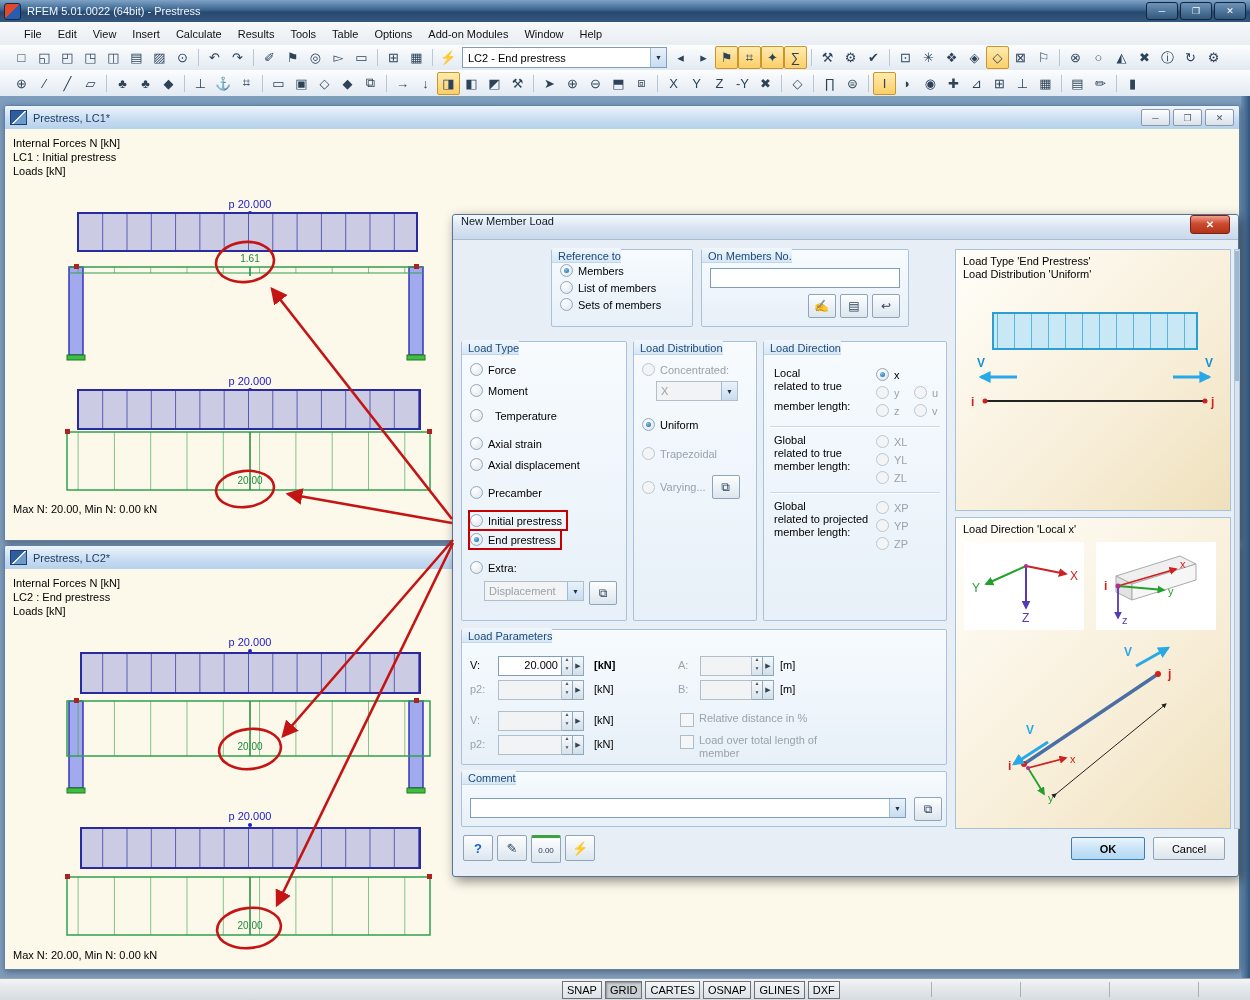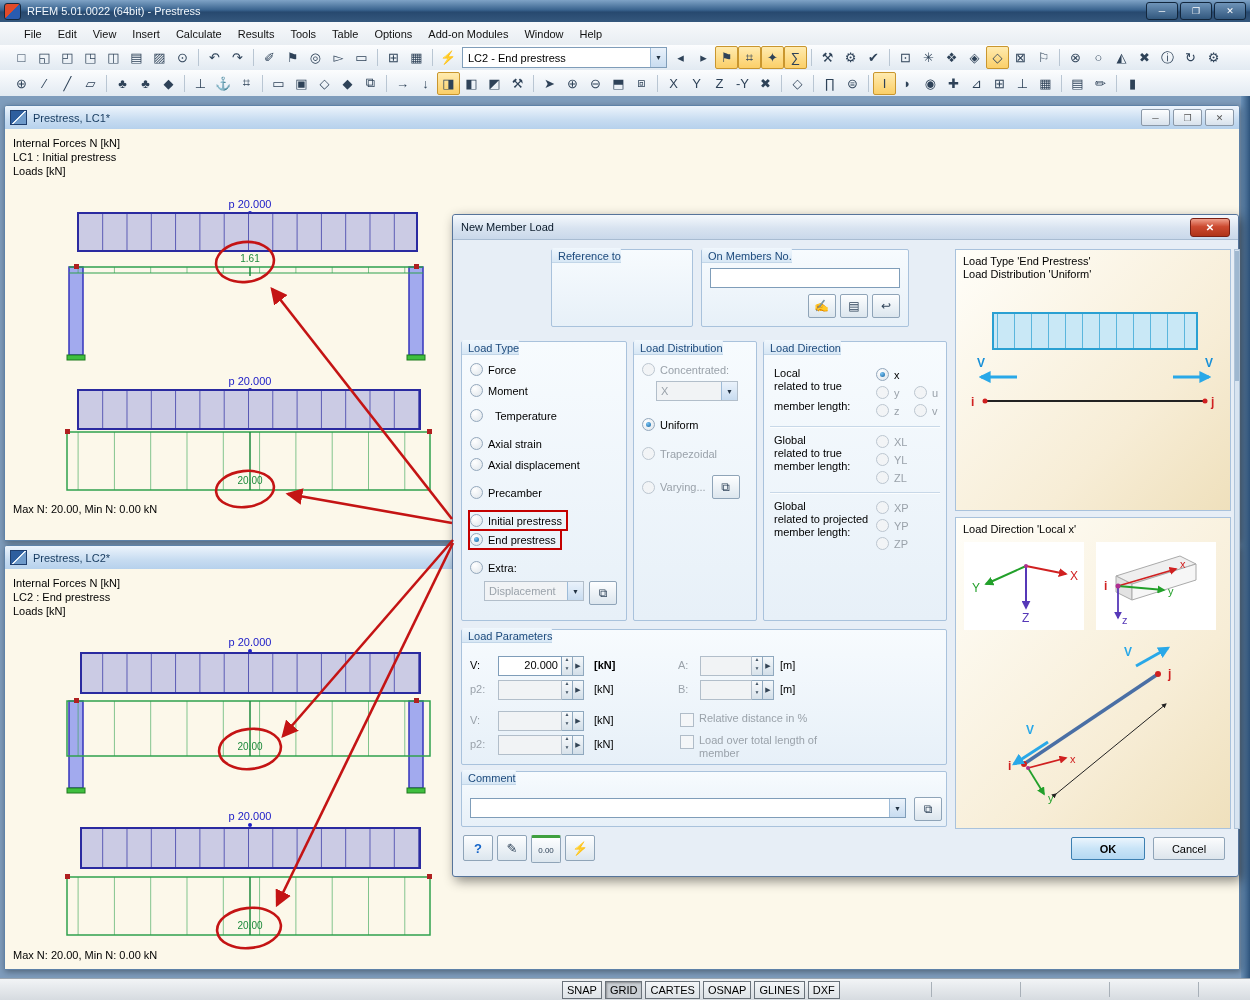--- a/index.html
+++ b/index.html
@@ -38,21 +38,21 @@
     background:linear-gradient(135deg,#2E5E9E 48%,#E8F0F8 48% 55%,#6E9ACA 55%);}
   .win-ctrl{margin-left:auto;display:flex;gap:3px;}
   .wc-btn{width:27px;height:15px;border:1px solid #8A98A8;border-radius:2px;color:#555;font-size:9px;
     background:linear-gradient(#FDFEFF,#D8E2EC);display:flex;align-items:center;justify-content:center;}
   .win-body{position:absolute;top:23px;left:0;right:0;bottom:0;background:#FCF8EA;overflow:hidden;}
   .win-info{position:absolute;top:7px;left:8px;line-height:14px;color:#000;}
   .win-foot{position:absolute;left:8px;color:#000;}
   
   .dlg{position:absolute;left:452px;top:214px;width:785px;height:661px;z-index:10;
     background:#E7EEF6;border:1px solid #56749A;border-radius:3px;box-shadow:3px 4px 12px rgba(0,0,0,.45);}
-  .dlg-title{height:24px;display:flex;align-items:center;padding:0 8px;color:#0A1A2A;
+  .dlg-title{height:24px;display:flex;align-items:flex-start;padding:0 8px;color:#0A1A2A;
     background:linear-gradient(#F5F9FD,#D8E3F0 55%,#C9D8EA);border-bottom:1px solid #A8BCD2;border-radius:3px 3px 0 0;}
   .dlg-close{margin-left:auto;width:38px;height:17px;border:1px solid #7A2014;border-radius:3px;color:#fff;
     background:linear-gradient(#F0A08C,#CC4A30 45%,#B03418);display:flex;align-items:center;justify-content:center;font-size:10px;font-weight:bold;}
   .grp{position:absolute;border:1px solid #A9C2DC;border-radius:2px;background:linear-gradient(#F7FBFE,#E7F0F8);box-sizing:border-box;}
   .grp>h{margin:0;height:17px;font-size:11px;font-weight:normal;color:#1C4A7C;padding:2px 0 0 6px;
     background:linear-gradient(#F0F7FD,#D7E7F5);border-bottom:1px solid #C2D6E8;border-radius:2px 2px 0 0;}
   .radio{display:flex;align-items:center;gap:5px;height:17px;margin-left:8px;color:#000;width:fit-content;padding-right:4px;}
   .rb{width:13px;height:13px;border-radius:50%;border:1px solid #94A8BC;box-sizing:border-box;flex:none;position:relative;
     background:radial-gradient(circle at 35% 30%,#fff,#DDE4EA);}
   .radio.sel .rb::after{content:"";position:absolute;left:3px;top:3px;width:5px;height:5px;border-radius:50%;
@@ -397,20 +397,37 @@
 
   <div class="dlg">
     <div class="dlg-title">
       <span>New Member Load</span>
       <span class="dlg-close">✕</span>
     </div>
 
 
     <div class="grp" style="left:98px;top:34px;width:142px;height:78px;">
       <h style="margin-top:-4px">Reference to</h>
+      <div>
+
+          <div class="radio sel">
+            <span class="rb"></span>
+            <span>Members</span>
+          </div>
+
+          <div class="radio">
+            <span class="rb"></span>
+            <span>List of members</span>
+          </div>
+
+          <div class="radio">
+            <span class="rb"></span>
+            <span>Sets of members</span>
+          </div>
+        </div>
     </div>
 
     <div class="grp" style="left:248px;top:34px;width:208px;height:78px">
       <h>On Members No.</h>
       <div class="fld" style="margin:6px 8px 0 8px"></div>
       <div style="display:flex;gap:4px;justify-content:flex-end;margin:6px 8px 0 0">
         <span class="mini-btn">✍</span>
         <span class="mini-btn">▤</span>
         <span class="mini-btn">↩</span>
       </div>

